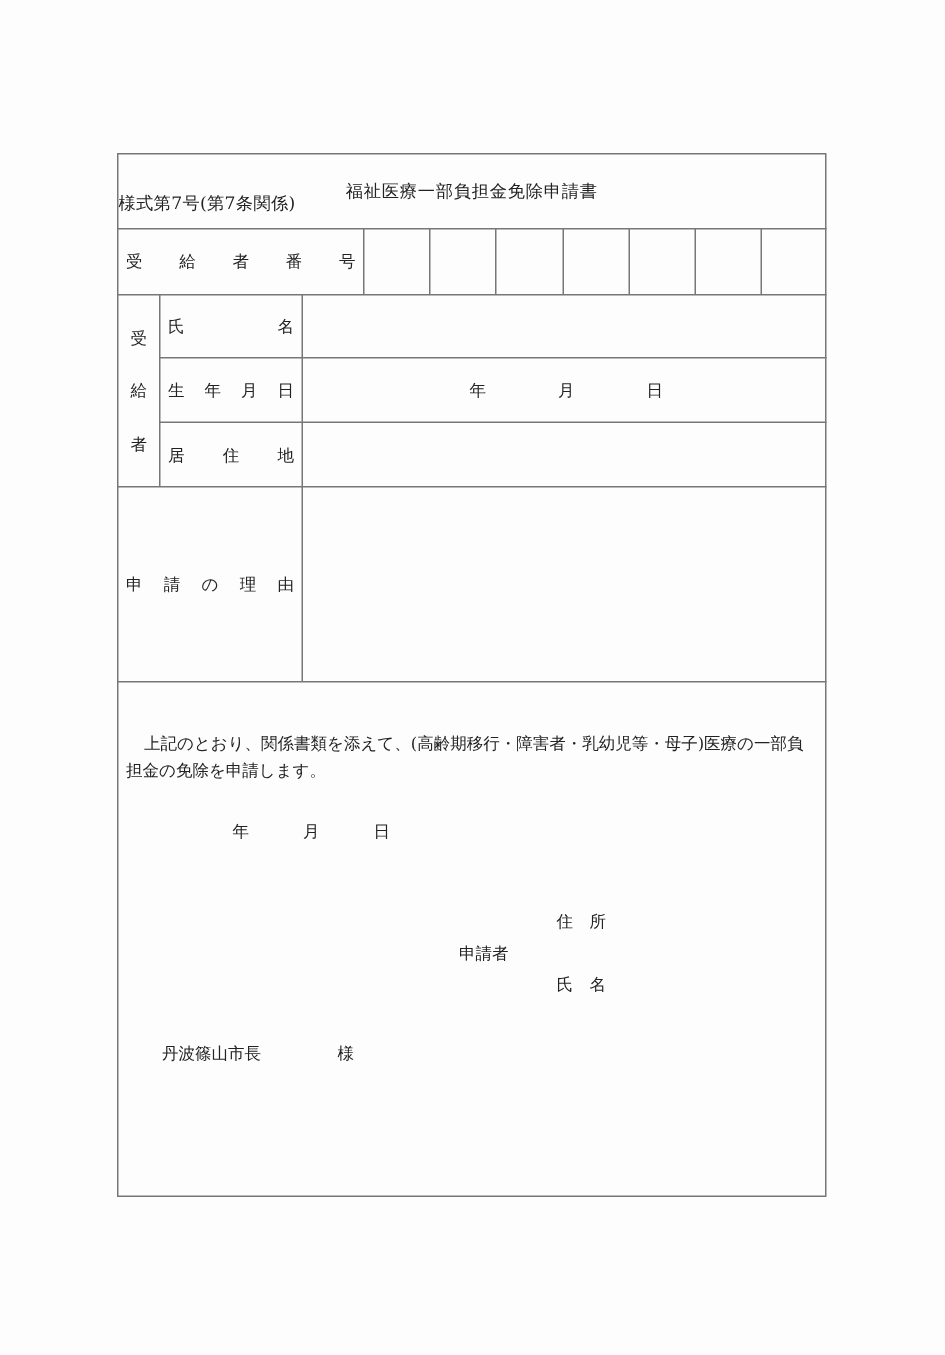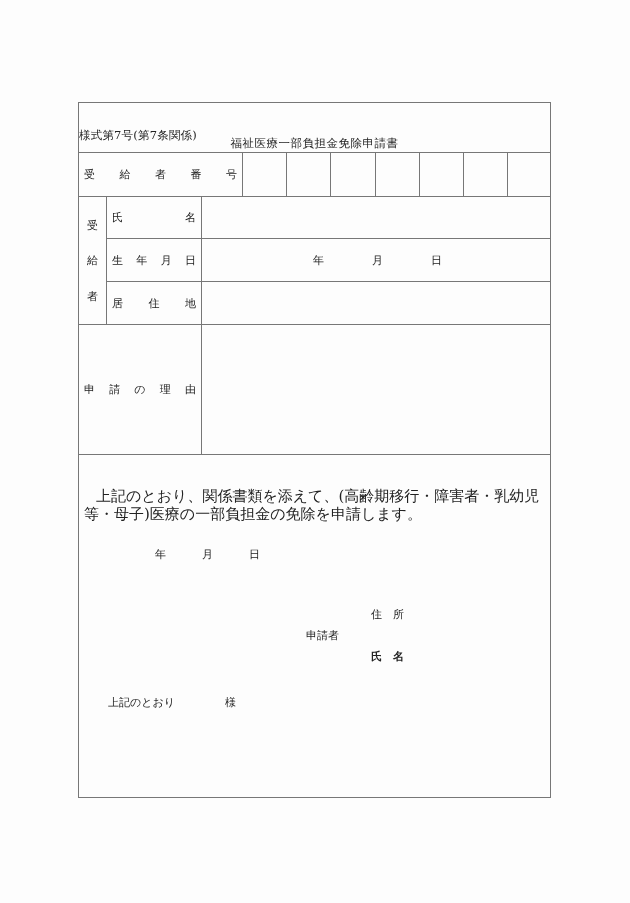--- a/index.html
+++ b/index.html
@@ -6,24 +6,24 @@
   body {
     width: 630px; height: 903px; background: #fdfdfd; position: relative;
     font-family: "DejaVu Serif", "Liberation Serif", serif; color: #222;
     font-size: 11px; overflow: hidden;
   }
   .abs { position: absolute; }
   .form-id { left: 79px; top: 80px; font-size: 11.5px; letter-spacing: 0.2px; margin-top: 48px; }
   .frame { left: 78px; top: 102px; width: 473px; height: 696px; border: 1px solid #777; box-sizing: border-box; }
   .hline { position: absolute; height: 0; border-top: 1px solid #777; }
   .vline { position: absolute; width: 0; border-left: 1px solid #777; }
-  .title { left: 78px; top: 120px; width: 473px; text-align: center; font-size: 11.5px; letter-spacing: 0.5px; margin-top: 16px; }
+  .title { left: 78px; top: 120px; width: 473px; text-align: center; font-size: 11.5px; letter-spacing: 0.5px; }
   .spread { display: flex; justify-content: space-between; }
   .t { font-size: 11px; }
-  .para { left: 84px; top: 487px; width: 462px; font-size: 15px; line-height: 18px; text-indent: 12px; }
+  .para { left: 84px; top: 487px; width: 462px; font-size: 11px; line-height: 18px; text-indent: 12px; }
 </style>
 </head>
 <body>
 
 <div class="abs form-id">様式第7号(第7条関係)</div>
 
 <div class="abs frame"></div>
 
 <div class="hline" style="left:78px;top:152px;width:473px;"></div>
 <div class="hline" style="left:78px;top:196px;width:473px;"></div>
@@ -97,18 +97,18 @@
 <div class="abs" style="left:202px;top:325px;width:349px;height:129px;"></div>
 
 <div class="abs para">上記のとおり、関係書類を添えて、(高齢期移行・障害者・乳幼児等・母子)医療の一部負担金の免除を申請します。</div>
 
 <div class="abs t" style="left:155px;top:547px;">年</div>
 <div class="abs t" style="left:202px;top:547px;">月</div>
 <div class="abs t" style="left:249px;top:547px;">日</div>
 
 <div class="abs t" style="left:371px;top:607px;font-family:Liberation Mono, monospace;">住　所</div>
 <div class="abs t" style="left:306px;top:628px;">申請者</div>
-<div class="abs t" style="left:371px;top:649px;font-weight:bold;">氏　名</div>
+<div class="abs t" style="left:371px;top:649px;">氏　名</div>
 <div class="abs" style="left:412px;top:604px;width:135px;height:18px;"></div>
 <div class="abs" style="left:412px;top:646px;width:135px;height:18px;"></div>
 
-<div class="abs t" style="left:108px;top:695px;">上記のとおり</div>
+<div class="abs t" style="left:108px;top:695px;">丹波篠山市長</div>
 <div class="abs t" style="left:225px;top:695px;">様</div>
 
 </body></html>

